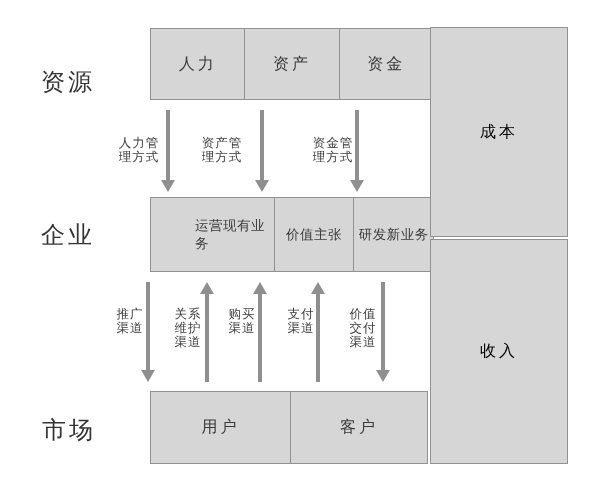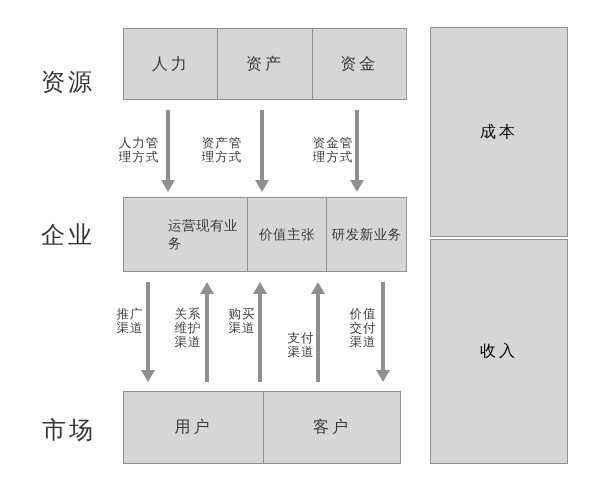--- a/index.html
+++ b/index.html
@@ -25,20 +25,21 @@
     color: #343434;
     white-space: nowrap;
   }
   
   .box-row {
     position: absolute;
     display: flex;
     background: #d6d6d6;
     border: 1.5px solid #919191;
     box-sizing: border-box;
+    margin-left: 27px;
   }
   .box-cell {
     flex: 1;
     display: flex;
     align-items: center;
     justify-content: center;
     font-size: 16px;
     letter-spacing: 3px;
     color: #3a3a3a;
     box-sizing: border-box;
@@ -152,21 +153,21 @@
     <div class="head"></div>
   </div>
 
   <div class="arrow-label" style="left:114px; top:307px; width:32px;">推广
 渠道</div>
   <div class="arrow-label" style="left:172px; top:307px; width:32px;">关系
 维护
 渠道</div>
   <div class="arrow-label" style="left:226px; top:307px; width:32px;">购买
 渠道</div>
-  <div class="arrow-label" style="left:285px; top:307px; width:32px;margin-top:24px;">支付
+  <div class="arrow-label" style="left:285px; top:307px; width:32px;">支付
 渠道</div>
   <div class="arrow-label" style="left:347px; top:307px; width:32px;">价值
 交付
 渠道</div>
 
   <div class="box-row" style="left:123px; top:391px; width:278px; height:73px;">
     <div class="box-cell fixed" style="width:139px;">用户</div>
     <div class="box-cell">客户</div>
   </div>
 

